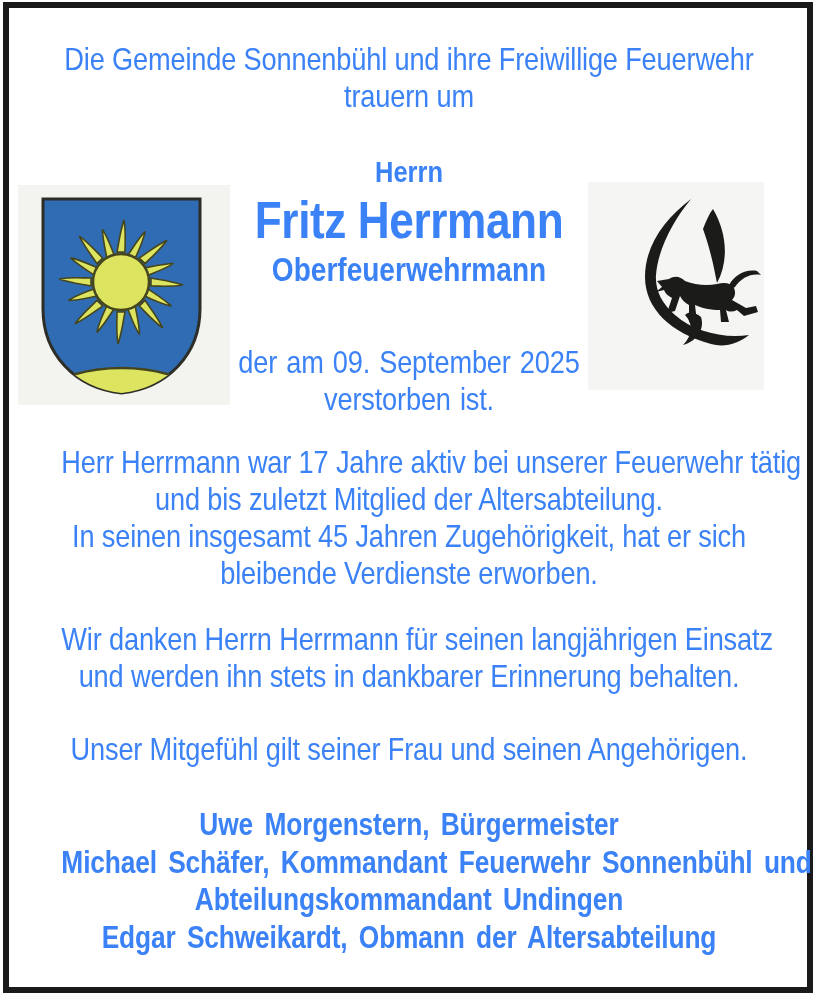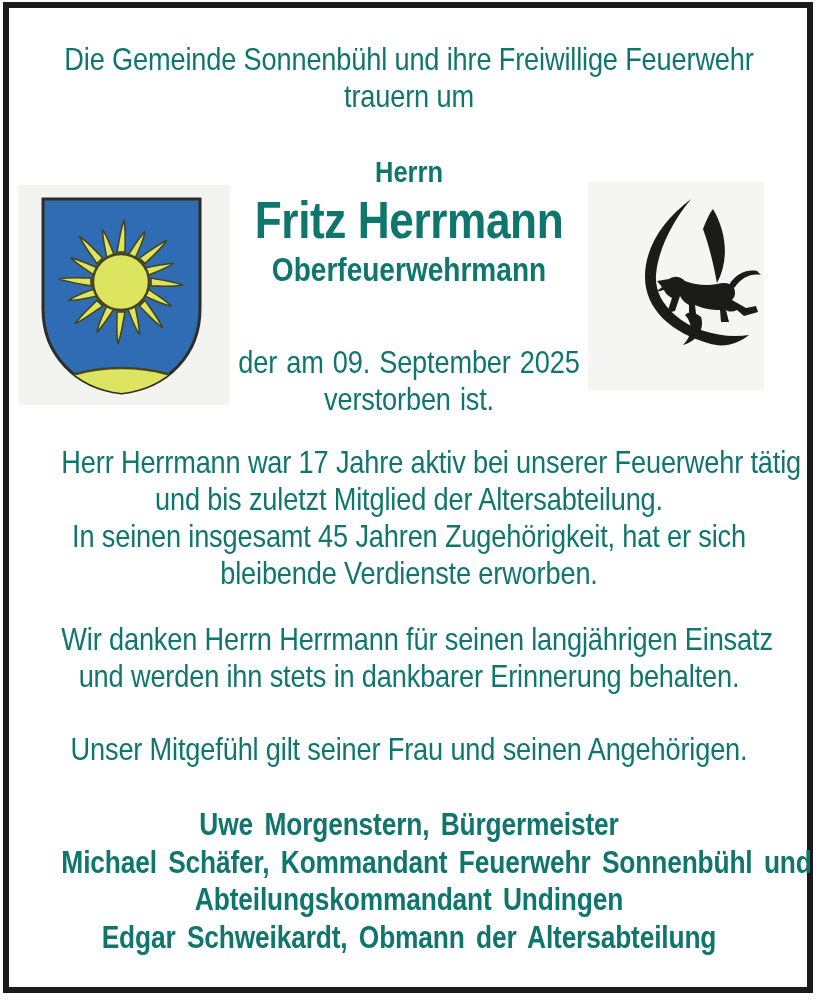--- a/index.html
+++ b/index.html
@@ -1,19 +1,19 @@
 <!DOCTYPE html>
 <html><head>
 <meta charset="utf-8">
 <style>
   html,body{margin:0;padding:0;background:#ffffff;}
   .page{
     position:relative;width:818px;height:1000px;background:#ffffff;
     font-family:"Liberation Sans","DejaVu Sans",sans-serif;
-    color:#0f766e;overflow:hidden;
+    color:#3b82f6;overflow:hidden;
   }
   .frame{
     position:absolute;left:3px;top:2px;width:810px;height:991px;
     border:6px solid #1a1a1a;box-sizing:border-box;pointer-events:none;
   }
   
   .content{
     position:absolute;left:0;top:0;width:818px;height:1000px;
     transform:scaleX(0.85);transform-origin:409px 0;
   }

